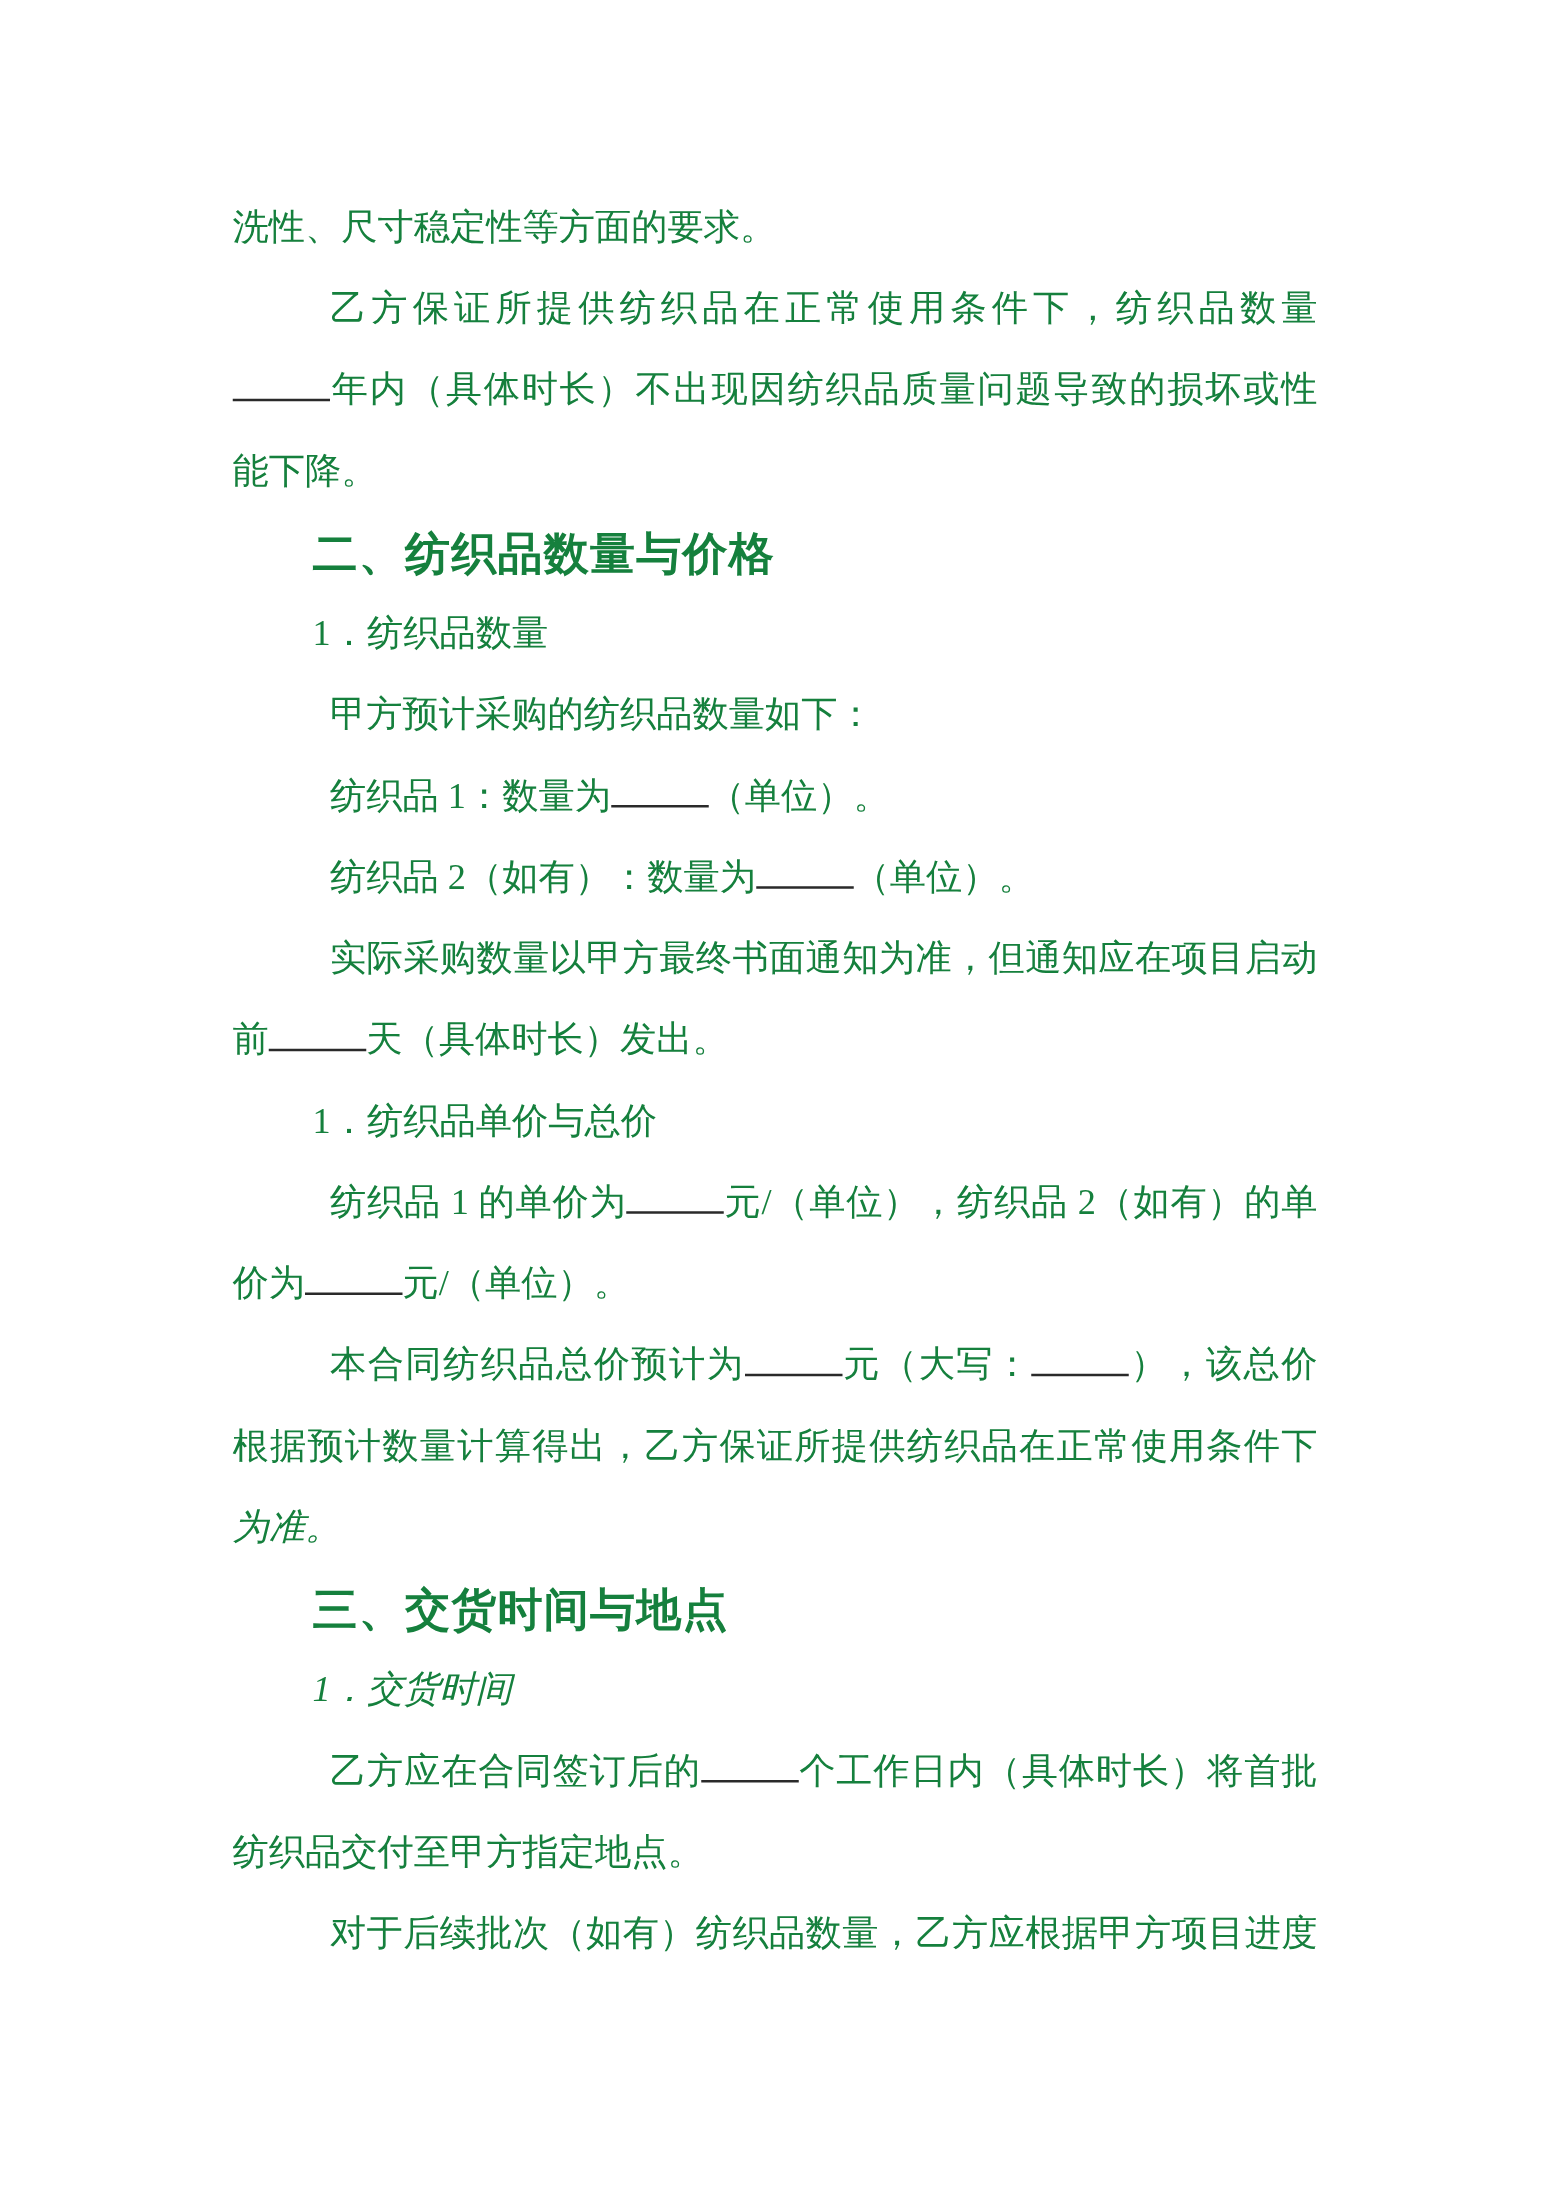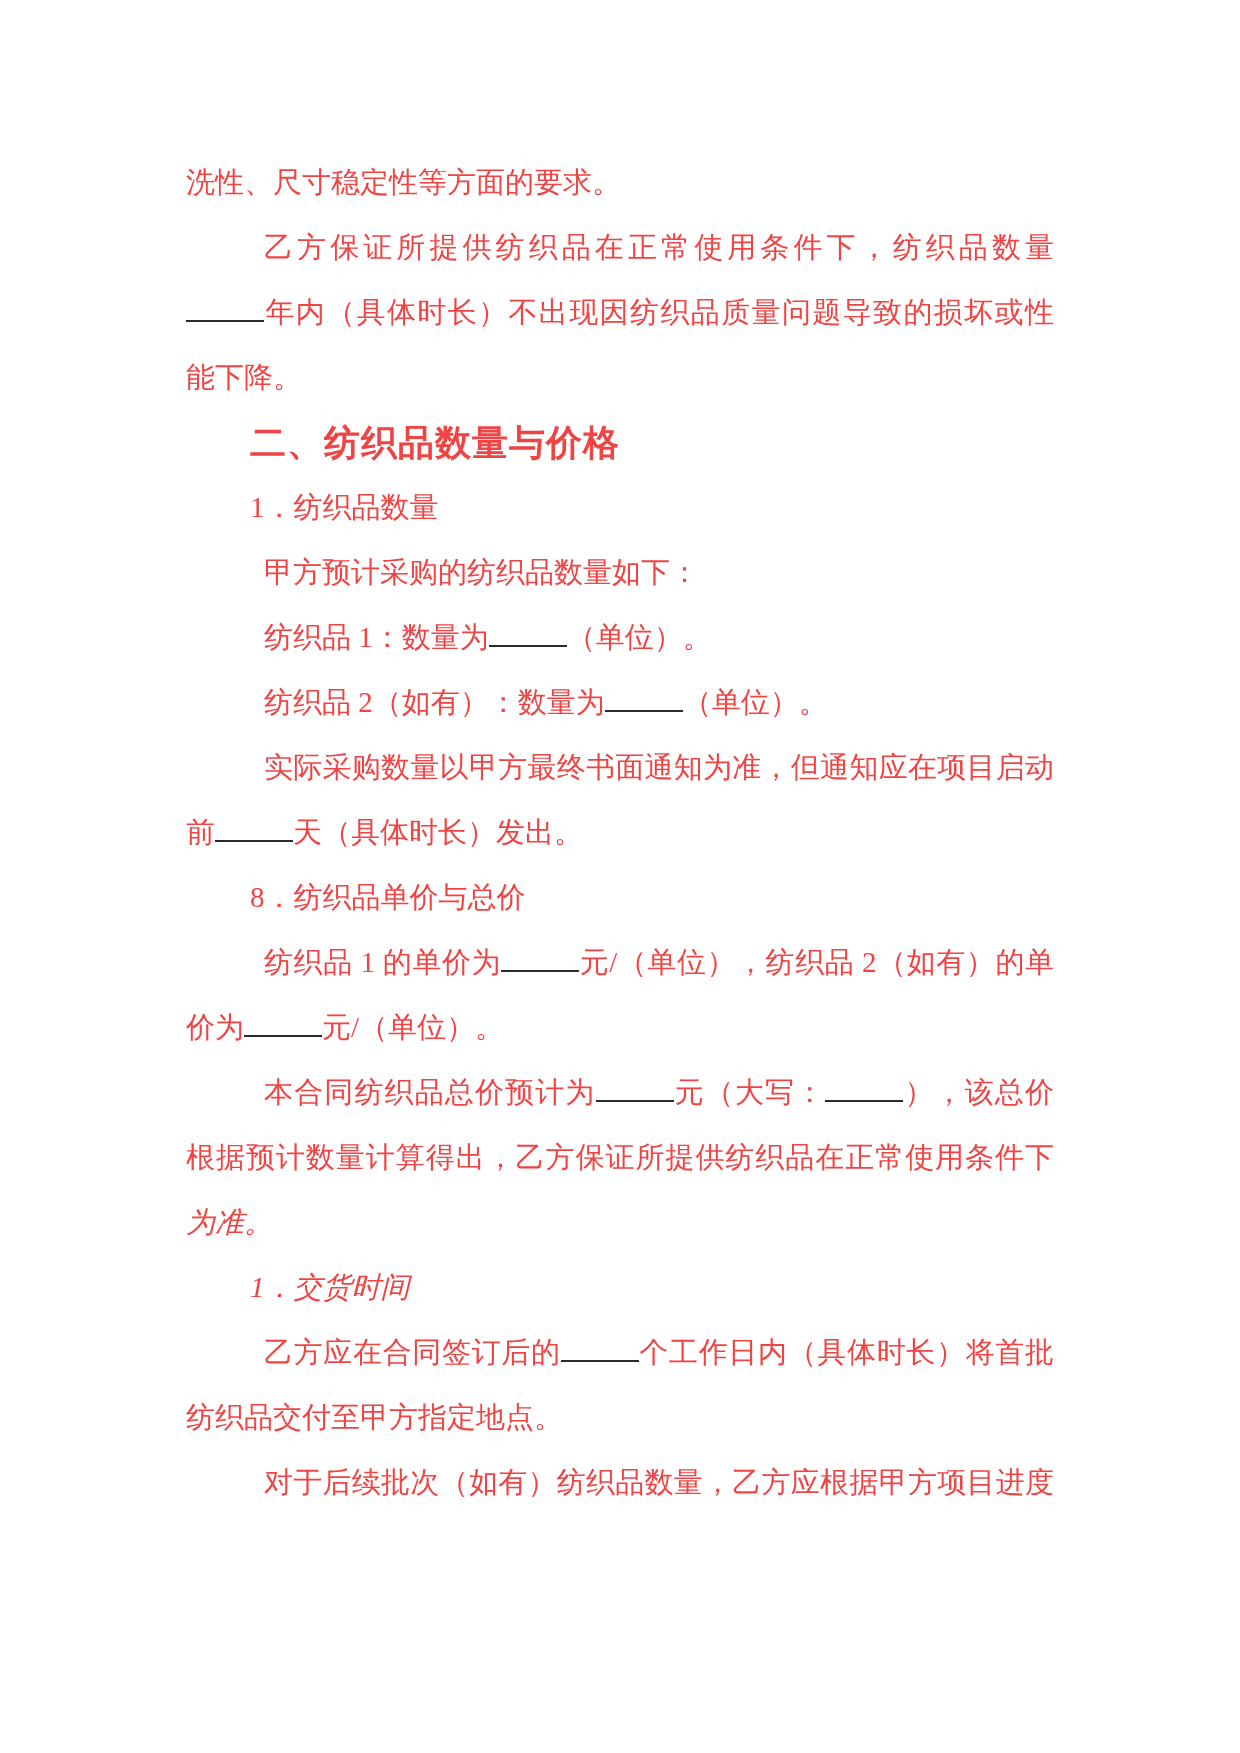--- a/index.html
+++ b/index.html
@@ -7,21 +7,21 @@
     padding: 0;
     background: #ffffff;
   }
   .page {
     position: relative;
     width: 1240px;
     height: 1753px;
     background: #ffffff;
     overflow: hidden;
     font-family: "Liberation Serif", "DejaVu Serif", serif;
-    color: #ef4444;
+    color: #15803d;
   }
   .text-block {
     position: absolute;
     left: 186px;
     top: 150px;
     width: 868px;
   }
   .line {
     height: 65px;
     line-height: 65px;
@@ -56,24 +56,25 @@
       <div class="line fill" style="padding-left: 78px;">乙方保证所提供纺织品在正常使用条件下，纺织品数量</div>
       <div class="line fill" style="padding-left: 0px;"><span class="blank" style="width: 78px;"></span>年内（具体时长）不出现因纺织品质量问题导致的损坏或性</div>
       <div class="line" style="padding-left: 0px;">能下降。</div>
       <div class="line heading" style="padding-left: 64px;">二、纺织品数量与价格</div>
       <div class="line" style="padding-left: 64px;">1．纺织品数量</div>
       <div class="line" style="padding-left: 78px;">甲方预计采购的纺织品数量如下：</div>
       <div class="line" style="padding-left: 78px;">纺织品 1：数量为<span class="blank" style="width: 78px;"></span>（单位）。</div>
       <div class="line" style="padding-left: 78px;">纺织品 2（如有）：数量为<span class="blank" style="width: 78px;"></span>（单位）。</div>
       <div class="line fill" style="padding-left: 78px;">实际采购数量以甲方最终书面通知为准，但通知应在项目启动</div>
       <div class="line" style="padding-left: 0px;">前<span class="blank" style="width: 78px;"></span>天（具体时长）发出。</div>
-      <div class="line" style="padding-left: 64px;">8．纺织品单价与总价</div>
+      <div class="line" style="padding-left: 64px;">1．纺织品单价与总价</div>
       <div class="line fill" style="padding-left: 78px;">纺织品 1 的单价为<span class="blank" style="width: 78px;"></span>元/（单位），纺织品 2（如有）的单</div>
       <div class="line" style="padding-left: 0px;">价为<span class="blank" style="width: 78px;"></span>元/（单位）。</div>
       <div class="line fill" style="padding-left: 78px;">本合同纺织品总价预计为<span class="blank" style="width: 78px;"></span>元（大写：<span class="blank" style="width: 78px;"></span>），该总价</div>
       <div class="line fill" style="padding-left: 0px;">根据预计数量计算得出，乙方保证所提供纺织品在正常使用条件下</div>
       <div class="line" style="padding-left: 0px; font-style: italic;">为准。</div>
+      <div class="line heading" style="padding-left: 64px;">三、交货时间与地点</div>
       <div class="line" style="padding-left: 64px; font-style: italic;">1．交货时间</div>
       <div class="line fill" style="padding-left: 78px;">乙方应在合同签订后的<span class="blank" style="width: 78px;"></span>个工作日内（具体时长）将首批</div>
       <div class="line" style="padding-left: 0px;">纺织品交付至甲方指定地点。</div>
       <div class="line fill" style="padding-left: 78px;">对于后续批次（如有）纺织品数量，乙方应根据甲方项目进度需</div>
     </div>
 </div>
 
 </body></html>

